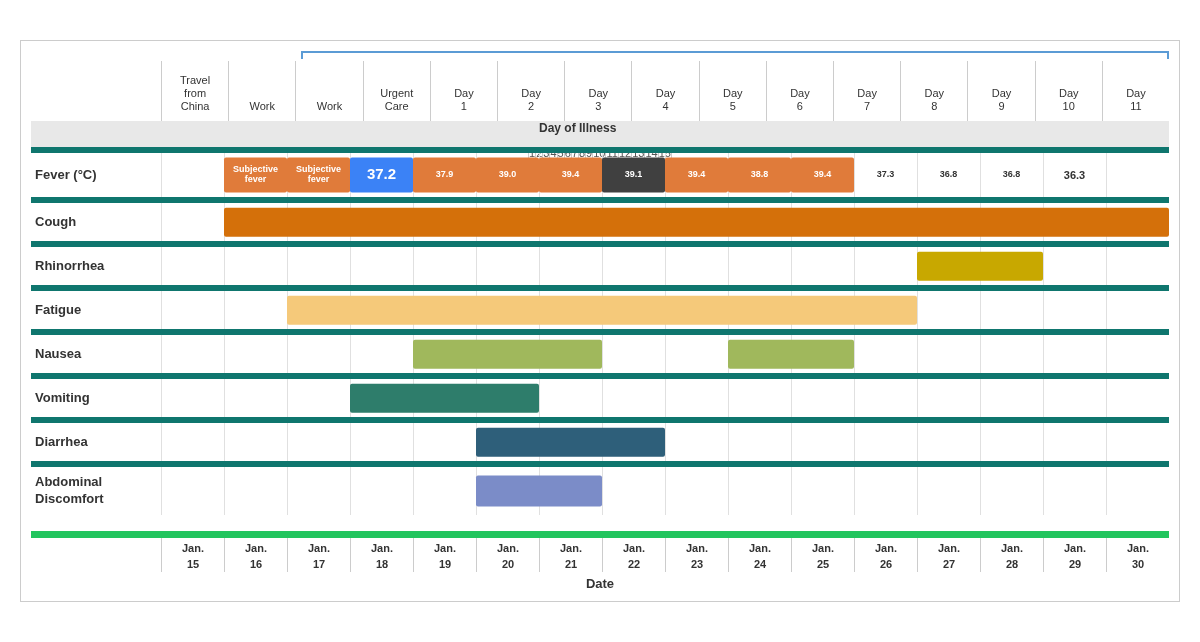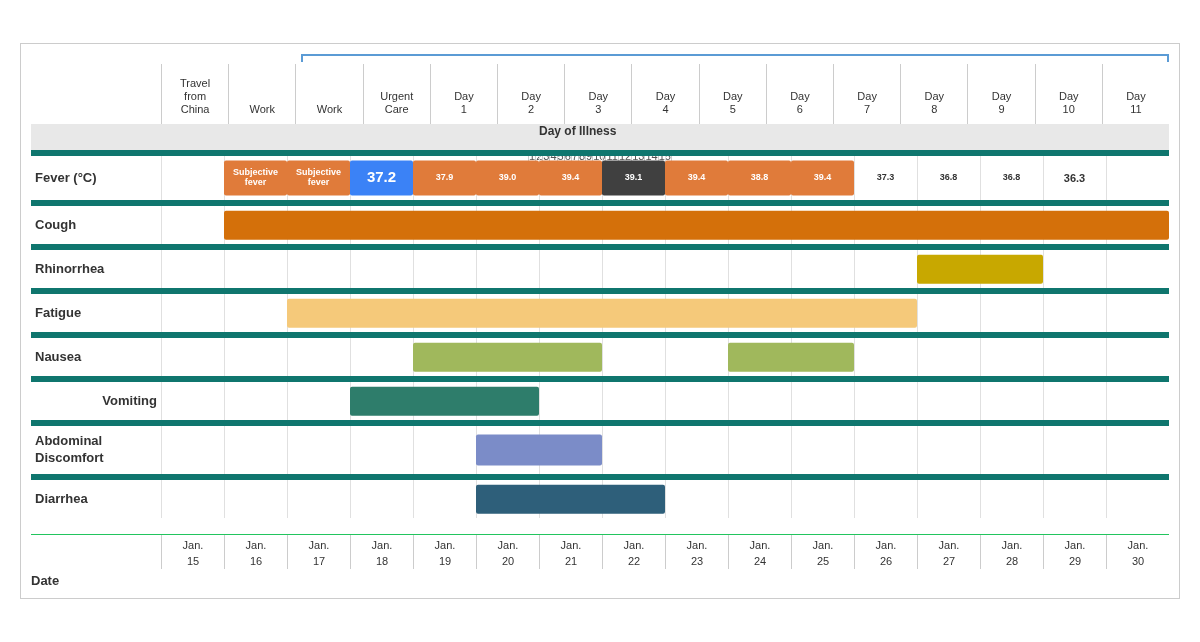--- a/index.html
+++ b/index.html
@@ -141,40 +141,42 @@
       font-size: 10px;
       color: #fff;
       font-weight: bold;
       overflow: hidden;
     }
     
     .date-row {
       display: flex;
       flex-direction: row;
       margin-top: 16px;
-      border-top: 1px solid #22c55e;
+      border-top: 7px solid #22c55e;
+      font-weight: bold;
     }
     .date-label-spacer {
       width: 130px;
       flex-shrink: 0;
     }
     .date-cells {
       flex: 1;
       display: flex;
     }
     .date-cell {
       flex: 1;
       text-align: center;
       font-size: 11px;
       color: #333;
       line-height: 1.4;
       border-left: 1px solid #ccc;
       padding-top: 3px;
     }
     .date-title {
+      text-align: center;
       font-size: 13px;
       font-weight: bold;
       color: #333;
       margin-top: 4px;
     }
     .fever-cell {
       position: absolute;
       top: 50%;
       transform: translateY(-50%);
       display: flex;
@@ -371,41 +373,65 @@
             <div class="col-grid-cell"></div>
             <div class="col-grid-cell"></div>
             <div class="col-grid-cell"></div>
             <div class="col-grid-cell"></div>
           </div>
           <div class="bar" style="left: 25%; width: 18.75%; height: 75%; background: rgb(160, 184, 92);"></div>
           <div class="bar" style="left: 56.25%; width: 12.5%; height: 75%; background: rgb(160, 184, 92);"></div>
         </div>
       </div>
       <div class="symptom-row" style="min-height: 42px;">
-        <div class="symptom-label" style="width: 130px; flex-shrink: 0; text-align: right;">Vomiting</div>
+        <div class="symptom-label" style="width: 130px; flex-shrink: 0;">Vomiting</div>
         <div class="symptom-bar-area" style="height: 38px;">
           <div class="col-grid">
             <div class="col-grid-cell"></div>
             <div class="col-grid-cell"></div>
             <div class="col-grid-cell"></div>
             <div class="col-grid-cell"></div>
             <div class="col-grid-cell"></div>
             <div class="col-grid-cell"></div>
             <div class="col-grid-cell"></div>
             <div class="col-grid-cell"></div>
             <div class="col-grid-cell"></div>
             <div class="col-grid-cell"></div>
             <div class="col-grid-cell"></div>
             <div class="col-grid-cell"></div>
             <div class="col-grid-cell"></div>
             <div class="col-grid-cell"></div>
             <div class="col-grid-cell"></div>
             <div class="col-grid-cell"></div>
           </div>
           <div class="bar" style="left: 18.75%; width: 18.75%; height: 75%; background: rgb(46, 125, 107);"></div>
+        </div>
+      </div>
+      <div class="symptom-row" style="min-height: 42px;">
+        <div class="symptom-label" style="width: 130px; flex-shrink: 0;">Diarrhea</div>
+        <div class="symptom-bar-area" style="height: 38px;">
+          <div class="col-grid">
+            <div class="col-grid-cell"></div>
+            <div class="col-grid-cell"></div>
+            <div class="col-grid-cell"></div>
+            <div class="col-grid-cell"></div>
+            <div class="col-grid-cell"></div>
+            <div class="col-grid-cell"></div>
+            <div class="col-grid-cell"></div>
+            <div class="col-grid-cell"></div>
+            <div class="col-grid-cell"></div>
+            <div class="col-grid-cell"></div>
+            <div class="col-grid-cell"></div>
+            <div class="col-grid-cell"></div>
+            <div class="col-grid-cell"></div>
+            <div class="col-grid-cell"></div>
+            <div class="col-grid-cell"></div>
+            <div class="col-grid-cell"></div>
+          </div>
+          <div class="bar" style="left: 31.25%; width: 18.75%; height: 75%; background: rgb(46, 95, 122);"></div>
         </div>
       </div>
       <div class="symptom-row" style="min-height: 52px;">
         <div class="symptom-label" style="width: 130px; flex-shrink: 0;">Abdominal<br>Discomfort</div>
         <div class="symptom-bar-area" style="height: 48px;">
           <div class="col-grid">
             <div class="col-grid-cell"></div>
             <div class="col-grid-cell"></div>
             <div class="col-grid-cell"></div>
             <div class="col-grid-cell"></div>
@@ -416,44 +442,20 @@
             <div class="col-grid-cell"></div>
             <div class="col-grid-cell"></div>
             <div class="col-grid-cell"></div>
             <div class="col-grid-cell"></div>
             <div class="col-grid-cell"></div>
             <div class="col-grid-cell"></div>
             <div class="col-grid-cell"></div>
             <div class="col-grid-cell"></div>
           </div>
           <div class="bar" style="left: 31.25%; width: 12.5%; height: 65%; background: rgb(123, 140, 200);"></div>
-        </div>
-      </div>
-      <div class="symptom-row" style="min-height: 42px;">
-        <div class="symptom-label" style="width: 130px; flex-shrink: 0;">Diarrhea</div>
-        <div class="symptom-bar-area" style="height: 38px;">
-          <div class="col-grid">
-            <div class="col-grid-cell"></div>
-            <div class="col-grid-cell"></div>
-            <div class="col-grid-cell"></div>
-            <div class="col-grid-cell"></div>
-            <div class="col-grid-cell"></div>
-            <div class="col-grid-cell"></div>
-            <div class="col-grid-cell"></div>
-            <div class="col-grid-cell"></div>
-            <div class="col-grid-cell"></div>
-            <div class="col-grid-cell"></div>
-            <div class="col-grid-cell"></div>
-            <div class="col-grid-cell"></div>
-            <div class="col-grid-cell"></div>
-            <div class="col-grid-cell"></div>
-            <div class="col-grid-cell"></div>
-            <div class="col-grid-cell"></div>
-          </div>
-          <div class="bar" style="left: 31.25%; width: 18.75%; height: 75%; background: rgb(46, 95, 122);"></div>
         </div>
       </div>
     </div>
 
   <div class="date-row">
     <div class="date-label-spacer"></div>
     <div class="date-cells" id="date-cells">
         <div class="date-cell">Jan.<br>15</div>
         <div class="date-cell">Jan.<br>16</div>
         <div class="date-cell">Jan.<br>17</div>

